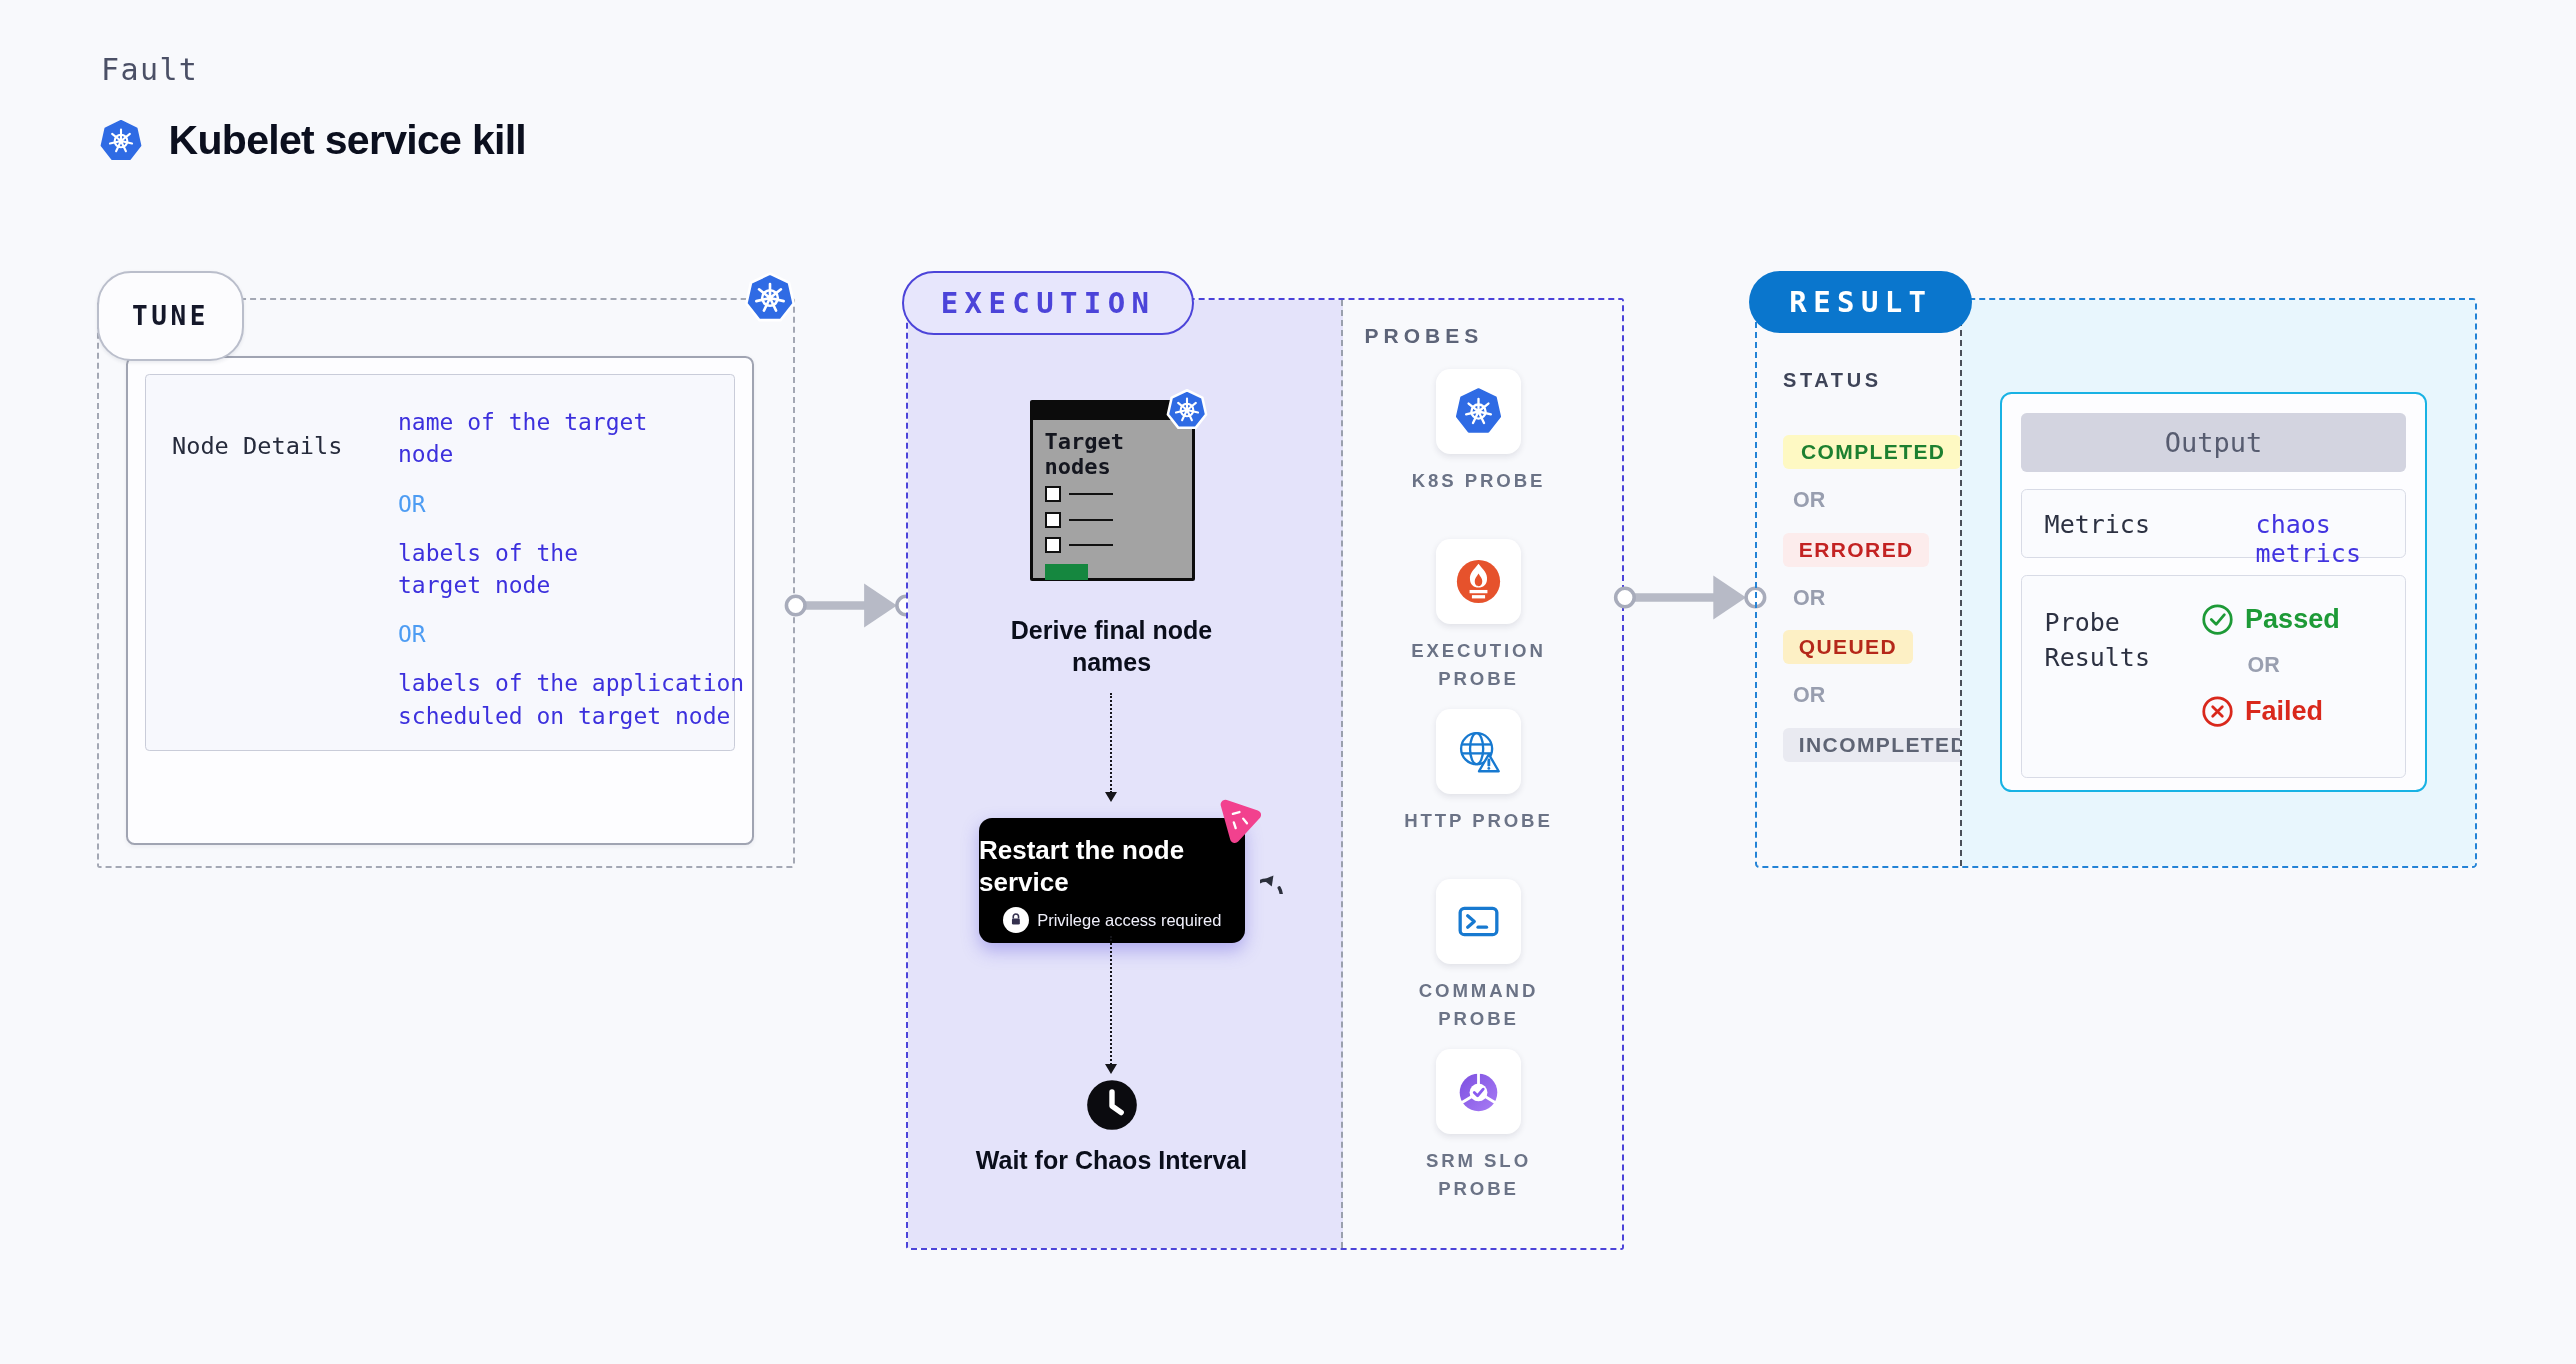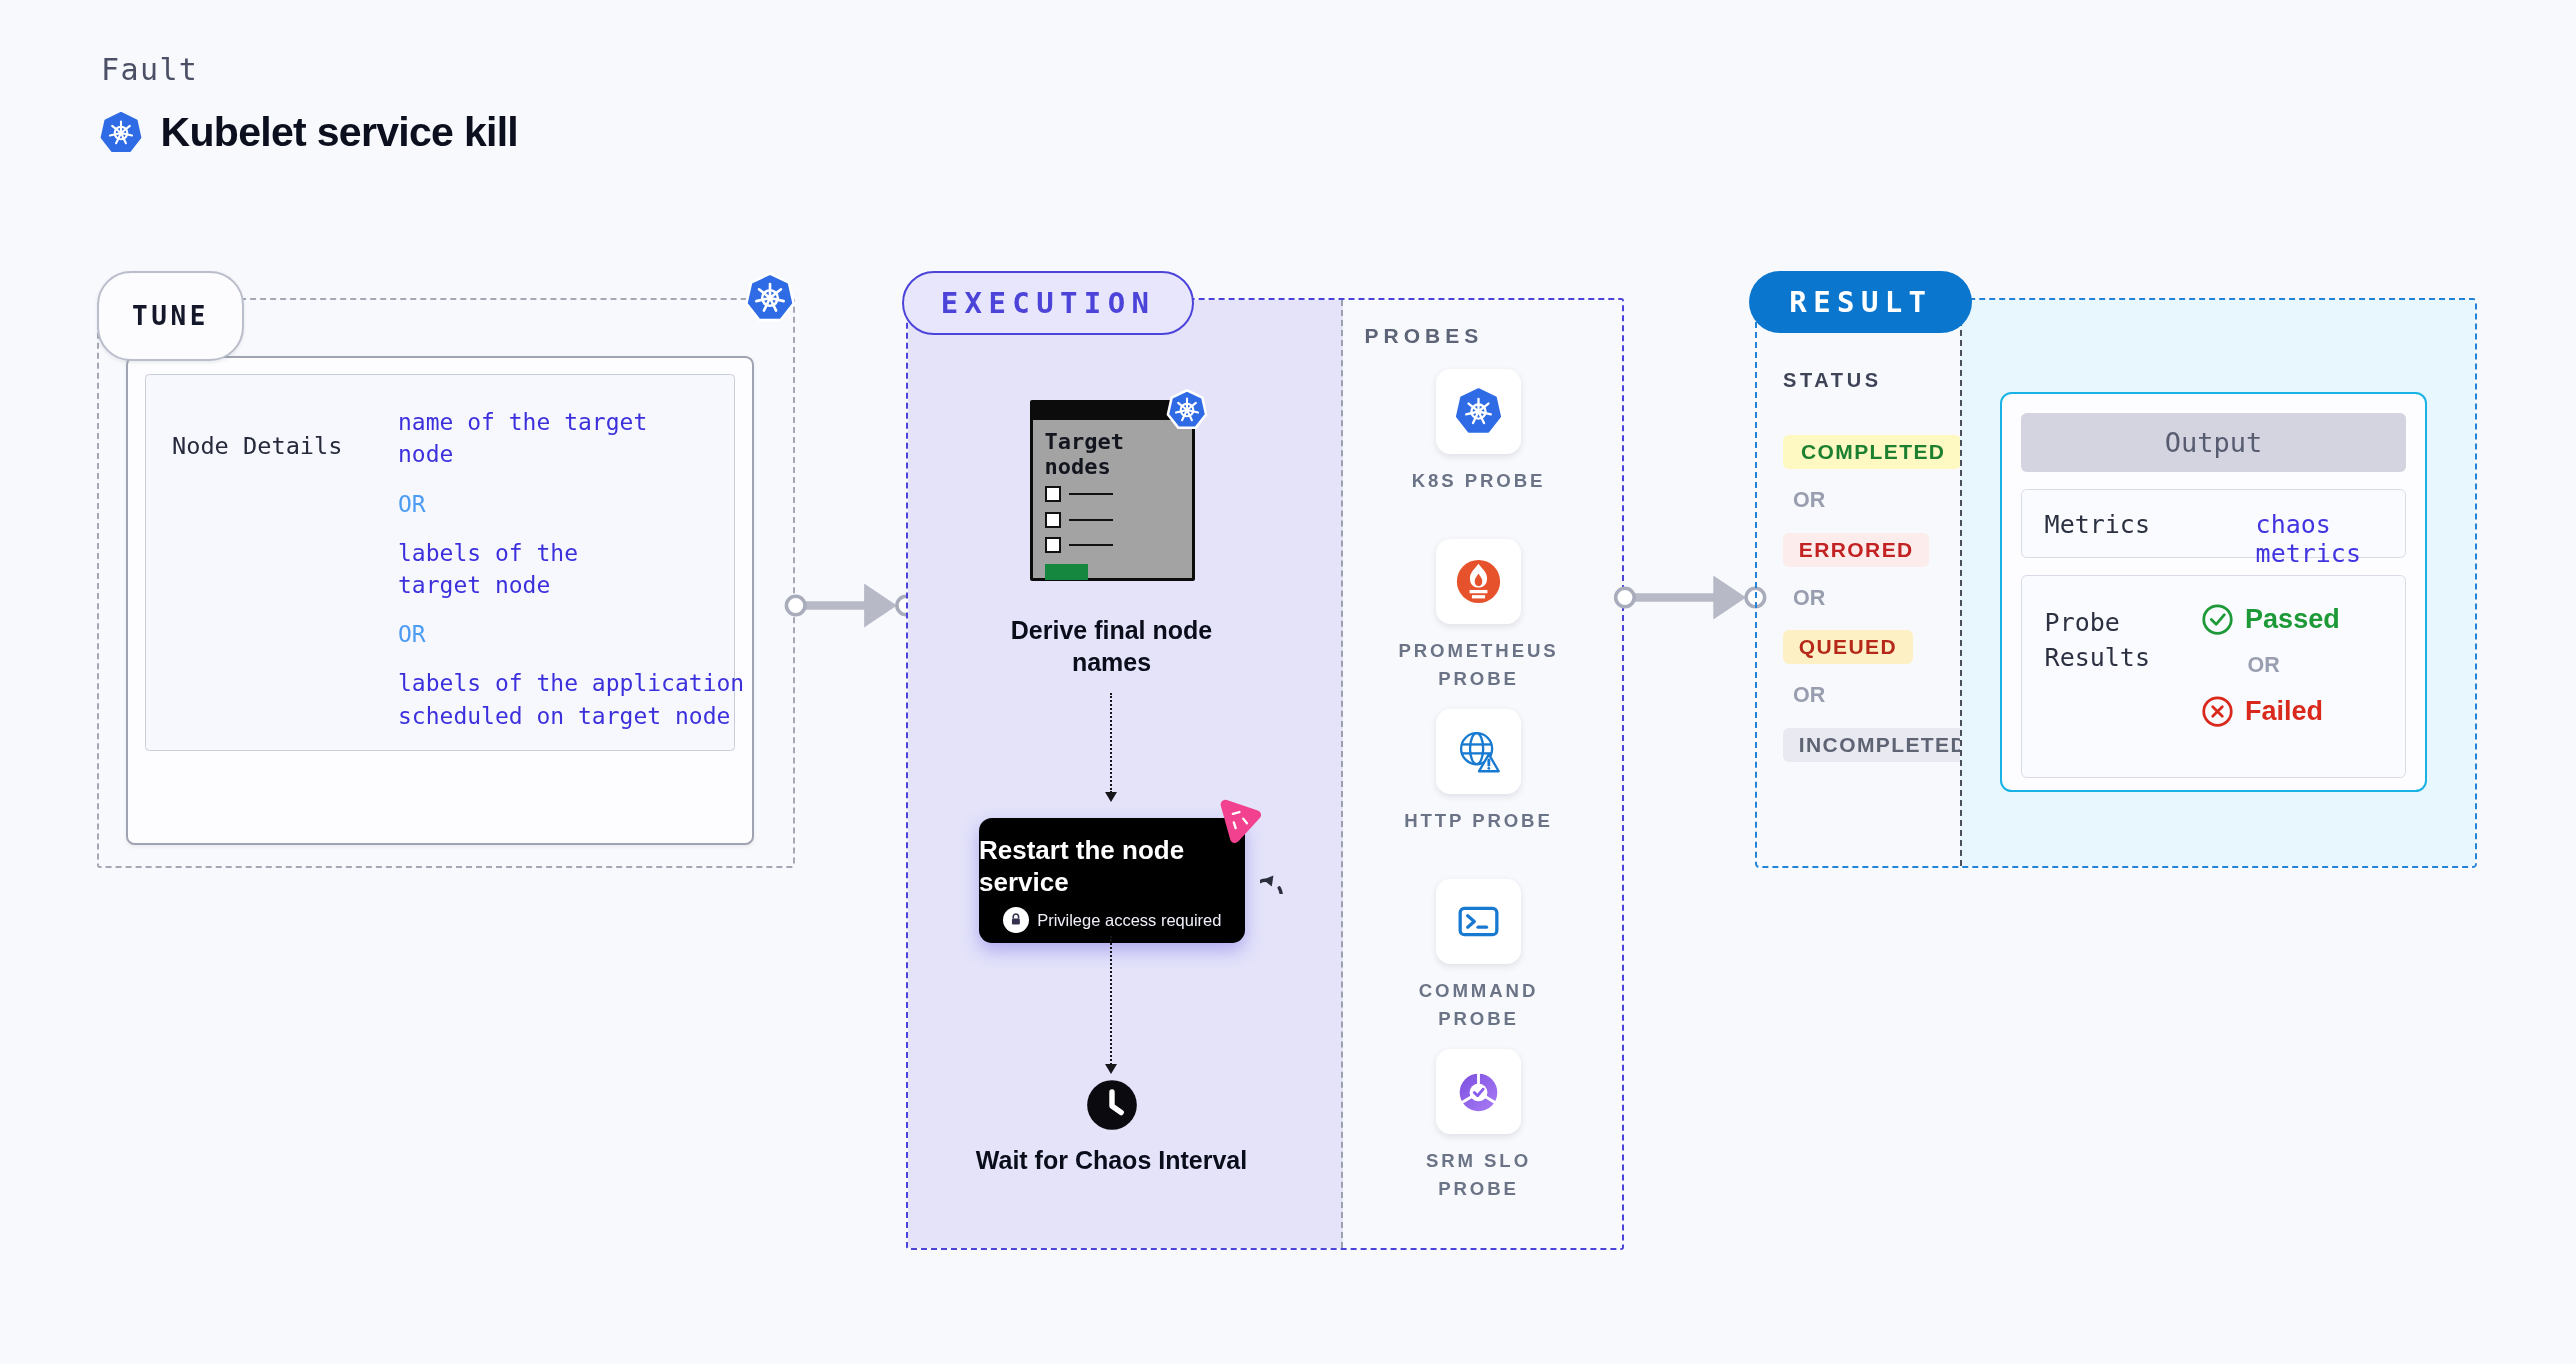--- a/index.html
+++ b/index.html
@@ -4,21 +4,21 @@
 <style>
   html,body{margin:0;padding:0;background:#f8f9fc;}
   .canvas{position:relative;width:2576px;height:1365px;background:#f8f9fc;
           font-family:"Liberation Sans",sans-serif;overflow:hidden;}
   .mono{font-family:"DejaVu Sans Mono",monospace;}
 
   
   .eyebrow{position:absolute;left:101px;top:52px;font-family:"DejaVu Sans Mono",monospace;
            font-size:30px;color:#4b5066;letter-spacing:1.4px;}
   .title-row{position:absolute;left:100px;top:109px;display:flex;align-items:center;gap:18.6px;}
-  .title-row h1{margin:0;font-size:41px;font-weight:bold;color:#0b0f1e;letter-spacing:-0.7px;}
+  .title-row h1{margin:8px;font-size:41px;font-weight:bold;color:#0b0f1e;letter-spacing:-0.7px;}
   .k8s-sm{width:42px;height:42px;}
 
   
   .badge{position:absolute;display:flex;align-items:center;z-index:5;
          font-family:"DejaVu Sans Mono",monospace;font-weight:bold;border-radius:34px;}
   .badge-tune{left:0;top:0;height:54px;padding:16px 33px;background:#fcfcfe;border:2.1px solid #babecb;
               font-size:26px;letter-spacing:3.6px;color:#15182a;box-shadow:0 1.4px 3.6px rgba(30,34,60,.08);}
   .badge-exec{left:-4.3px;top:0;height:60px;padding:0 37px;background:#e7e6fc;border:2.9px solid #4c44d9;
               font-size:29px;letter-spacing:6.4px;color:#4c44d9;}
   .badge-result{left:-5.7px;top:0;height:62px;padding:0 40px;background:#0a76cd;border:none;
@@ -305,21 +305,21 @@
           <div class="probe-item">
             <div class="probe-card">
               <svg viewBox="0 0 100 100">
                 <circle cx="50" cy="50" r="46" fill="#e6522c"></circle>
                 <path d="M50 12 C59 24 70 31 68 47 C67 57 60 63 50 63 C40 63 33 57 32 47 C30 31 41 24 50 12 Z" fill="#fff"></path>
                 <path d="M42 49 C42 57 46 60 50 60 C54 60 58 57 58 49 C58 44 54 40 50 33 C46 40 42 44 42 49 Z" fill="#e6522c"></path>
                 <rect x="31" y="68" width="38" height="7" fill="#fff"></rect>
                 <rect x="36" y="79" width="28" height="7" fill="#fff"></rect>
               </svg>
             </div>
-            <div class="probe-name">PROMETHEUS PROBE</div>
+            <div class="probe-name">EXECUTION PROBE</div>
           </div>
 
           <div class="probe-item">
             <div class="probe-card">
               <svg viewBox="0 0 100 100">
                 <g fill="none" stroke="#1779d0" stroke-width="5">
                   <circle cx="46" cy="44" r="33"></circle>
                   <ellipse cx="46" cy="44" rx="14" ry="33"></ellipse>
                   <line x1="14" y1="35" x2="78" y2="35"></line>
                   <line x1="14" y1="54" x2="78" y2="54"></line>

